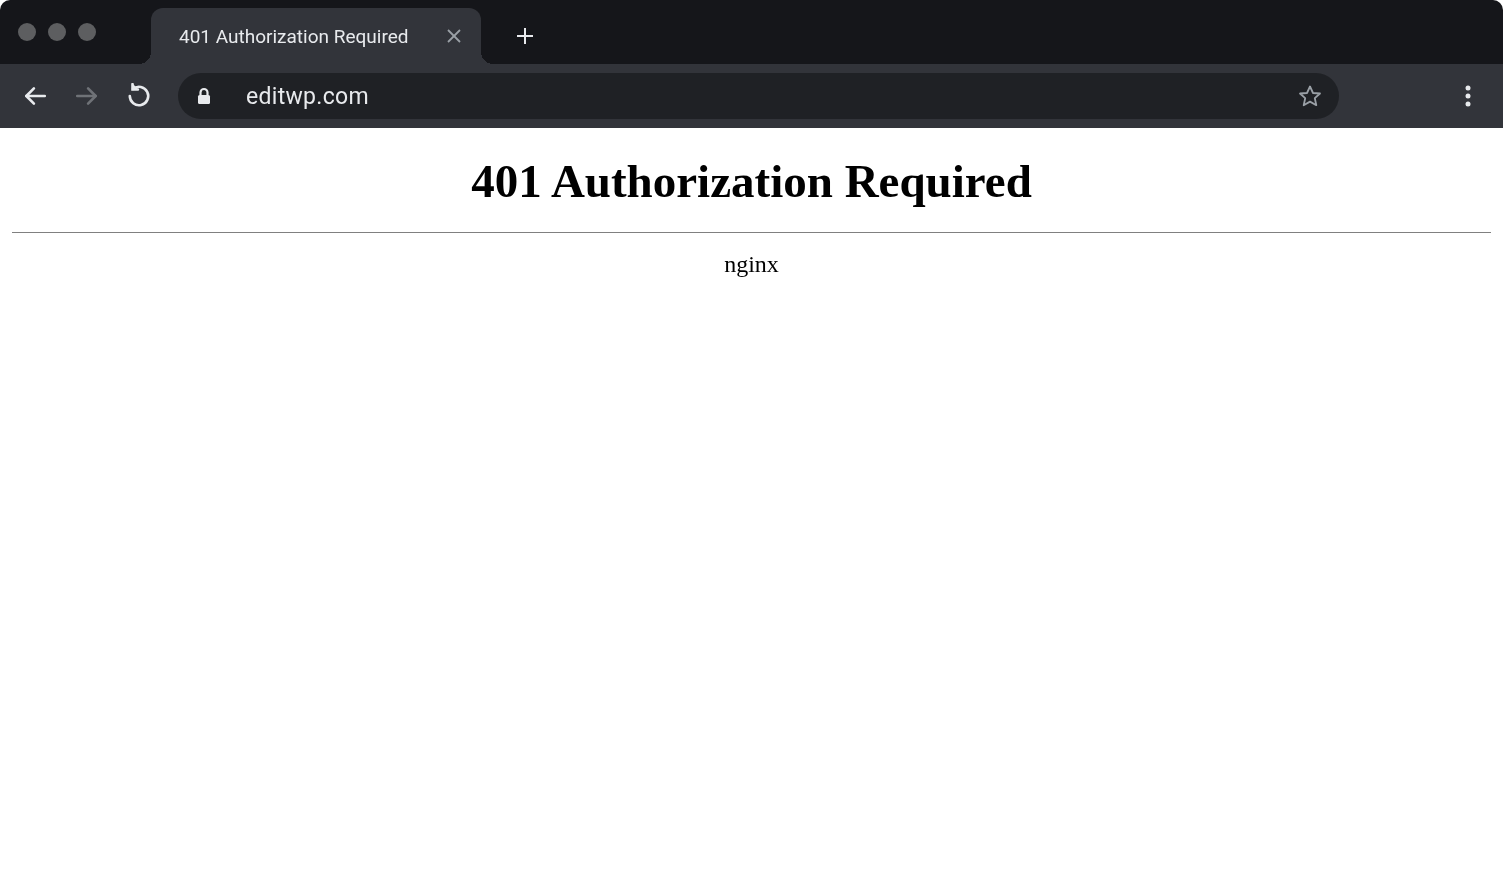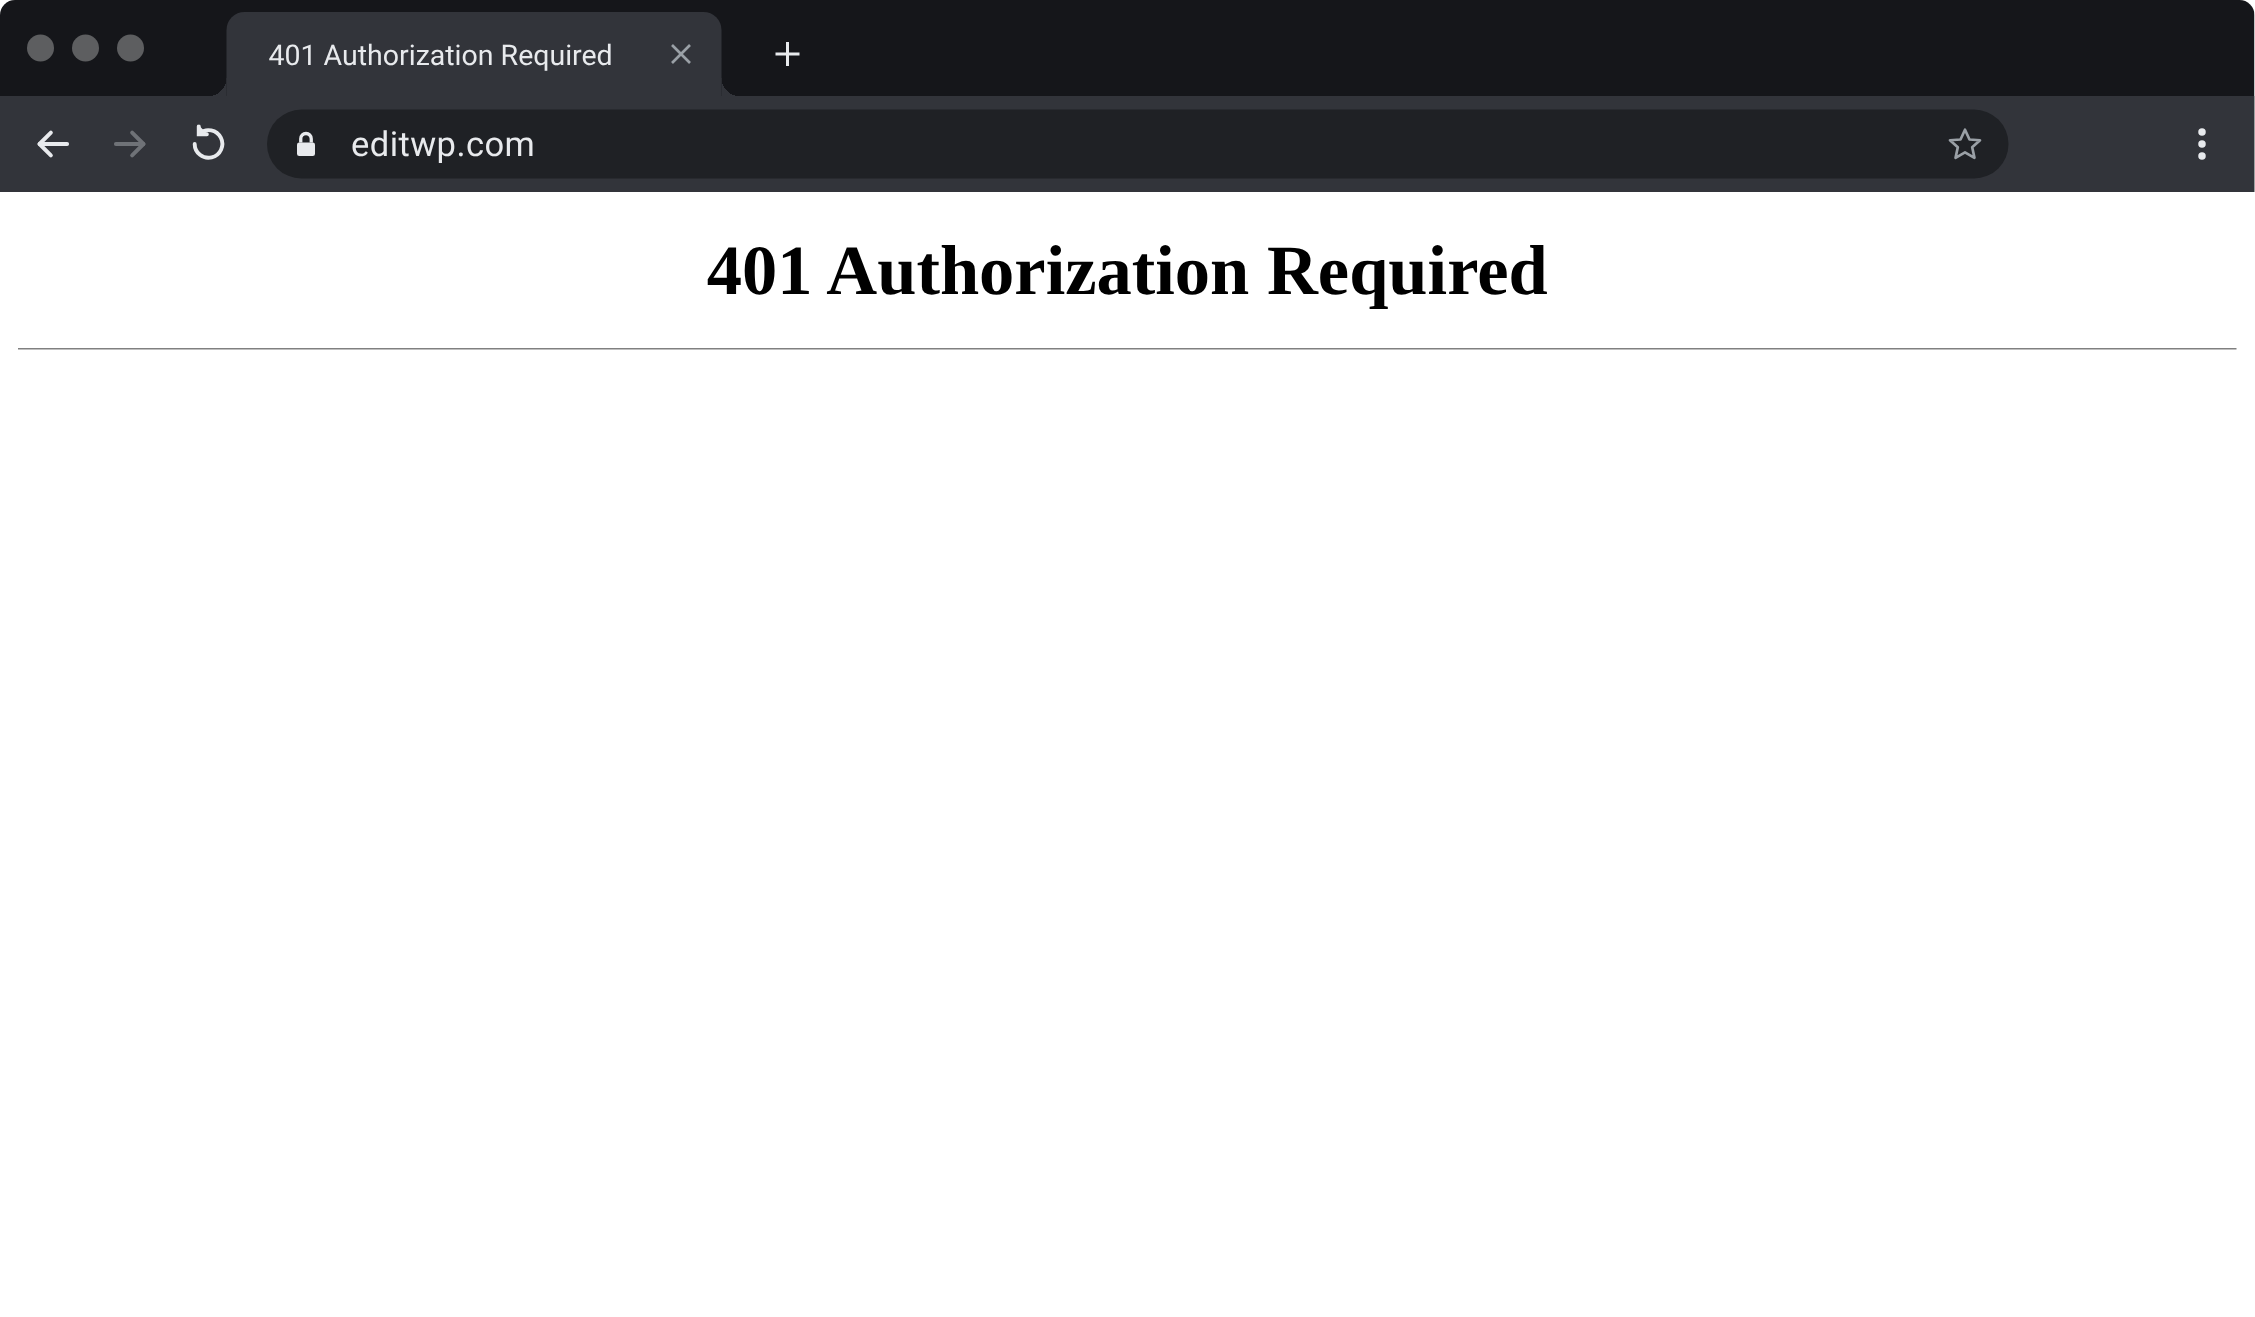--- a/index.html
+++ b/index.html
@@ -136,21 +136,21 @@
       flex: 1;
       background: #1f2125;
       height: 46px;
       border-radius: 23px;
       display: flex;
       align-items: center;
       padding: 0 16px;
       margin: 0 10px;
       color: #e8eaed;
       font-size: 23px;
-      gap: 20px;
+      gap: 32px;
     }
     
     .lock-icon {
       width: 20px;
       height: 20px;
       display: flex;
       align-items: center;
       justify-content: center;
       color: #e8eaed;
     }
@@ -286,13 +286,14 @@
         <circle cx="3" cy="11" r="2.5"></circle>
         <circle cx="3" cy="19" r="2.5"></circle>
       </svg>
     </div>
   </div>
 </div>
 
 <div class="page-content">
   <h1 class="error-heading">401 Authorization Required</h1>
   <hr>
+  <div class="server-text">nginx</div>
 </div>
 
 </body></html>

